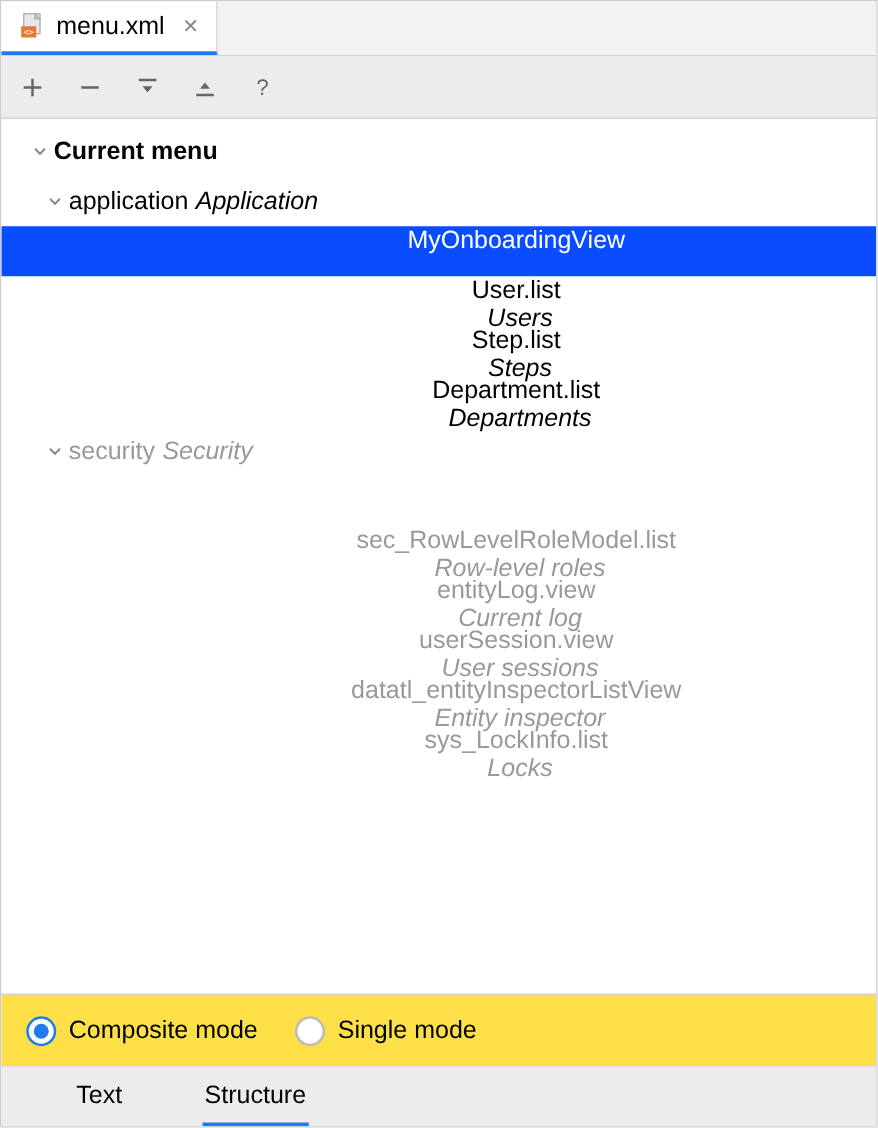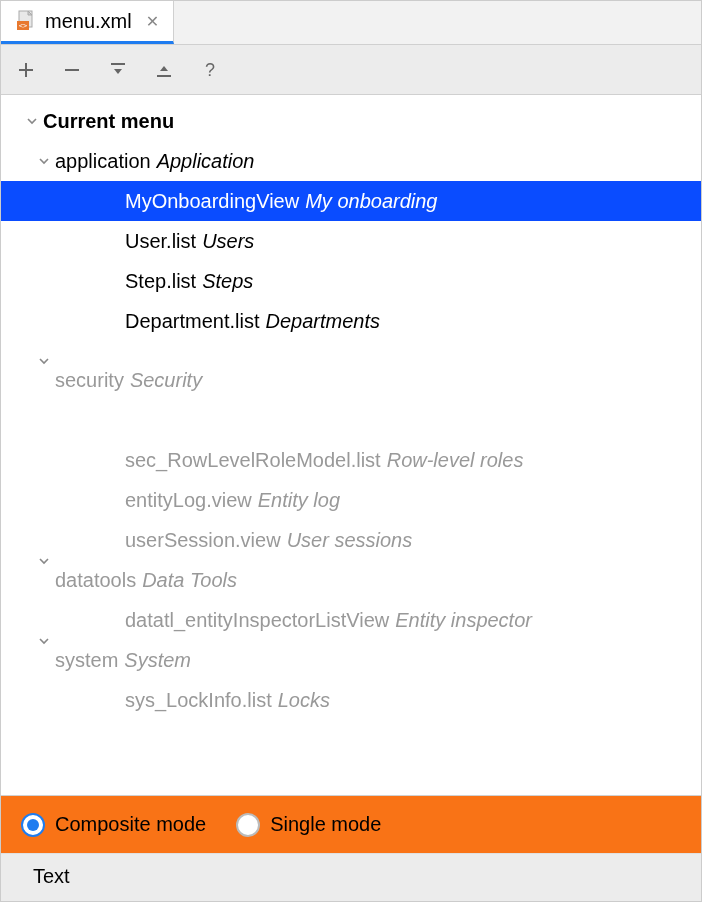--- a/index.html
+++ b/index.html
@@ -87,32 +87,32 @@
   height: 22px;
   display: inline-flex;
   align-items: center;
   justify-content: center;
   color: #888;
   flex-shrink: 0;
 }
 .tree-label { display: inline; }
 .tree-caption { font-style: italic; margin-left: 6px; }
 .bold { font-weight: 700; }
-.dim { color: #999; margin-top: 38px; }
+.dim { color: #999; }
 
 
 .indent-0 { padding-left: 20px; }
 .indent-1 { padding-left: 32px; }
-.indent-2 { padding-left: 124px; }
+.indent-2 { padding-left: 124px; flex-direction: column; }
 
 
 .mode-bar {
   display: flex;
   align-items: center;
-  background: #f97316;
+  background: #fde047;
   border-top: 1px solid #d0d0d0;
   padding: 10px 20px;
   gap: 30px;
   height: 58px;
 }
 .radio {
   width: 24px;
   height: 24px;
   border-radius: 50%;
   border: 2px solid #bbb;
@@ -140,20 +140,21 @@
   background: #ececec;
   padding: 0 30px;
   gap: 34px;
   height: 48px;
   border-top: 1px solid #e0e0e0;
 }
 .bottom-tab {
   padding: 10px 2px;
   border-bottom: 3px solid transparent;
   cursor: pointer;
+  margin-left: 28px;
 }
 .bottom-tab.active {
   border-bottom-color: #1e7cf0;
 }
 </style>
 </head>
 <body>
 
 <div class="tab-bar">
   <div class="tab">
@@ -213,21 +214,20 @@
       <span class="chevron">
         <svg width="12" height="12" viewBox="0 0 12 12">
           <path d="M2 4l4 4 4-4" stroke="currentColor" stroke-width="1.6" fill="none"></path>
         </svg>
       </span>
       <span class="tree-label">application</span>
       <span class="tree-caption">Application</span>
     </div>
     <div class="tree-row indent-2 selected">
       <span class="tree-label">MyOnboardingView</span>
-      <span class="tree-caption">My onboarding</span>
     </div>
     <div class="tree-row indent-2">
       <span class="tree-label">User.list</span>
       <span class="tree-caption">Users</span>
     </div>
     <div class="tree-row indent-2">
       <span class="tree-label">Step.list</span>
       <span class="tree-caption">Steps</span>
     </div>
     <div class="tree-row indent-2">
@@ -244,47 +244,29 @@
       <span class="tree-caption dim">Security</span>
     </div>
     <div class="tree-row indent-2">
     </div>
     <div class="tree-row indent-2">
       <span class="tree-label dim">sec_RowLevelRoleModel.list</span>
       <span class="tree-caption dim">Row-level roles</span>
     </div>
     <div class="tree-row indent-2">
       <span class="tree-label dim">entityLog.view</span>
-      <span class="tree-caption dim">Entity log</span>
+      <span class="tree-caption dim">Current log</span>
     </div>
     <div class="tree-row indent-2">
       <span class="tree-label dim">userSession.view</span>
       <span class="tree-caption dim">User sessions</span>
     </div>
-    <div class="tree-row indent-1">
-      <span class="chevron">
-        <svg width="12" height="12" viewBox="0 0 12 12">
-          <path d="M2 4l4 4 4-4" stroke="currentColor" stroke-width="1.6" fill="none"></path>
-        </svg>
-      </span>
-      <span class="tree-label dim">datatools</span>
-      <span class="tree-caption dim">Data Tools</span>
-    </div>
     <div class="tree-row indent-2">
       <span class="tree-label dim">datatl_entityInspectorListView</span>
       <span class="tree-caption dim">Entity inspector</span>
-    </div>
-    <div class="tree-row indent-1">
-      <span class="chevron">
-        <svg width="12" height="12" viewBox="0 0 12 12">
-          <path d="M2 4l4 4 4-4" stroke="currentColor" stroke-width="1.6" fill="none"></path>
-        </svg>
-      </span>
-      <span class="tree-label dim">system</span>
-      <span class="tree-caption dim">System</span>
     </div>
     <div class="tree-row indent-2">
       <span class="tree-label dim">sys_LockInfo.list</span>
       <span class="tree-caption dim">Locks</span>
     </div>
   </div>
 
 <div class="mode-bar">
   <div class="radio-group">
     <span class="radio checked"></span>
@@ -293,13 +275,16 @@
   <div class="radio-group">
     <span class="radio"></span>
     <span>Single mode</span>
   </div>
 </div>
 
 <div class="bottom-tabs">
   <div class="bottom-tab">
     <span>Text</span>
   </div>
+  <div class="bottom-tab active">
+    <span>Structure</span>
+  </div>
 </div>
 
 </body></html>

